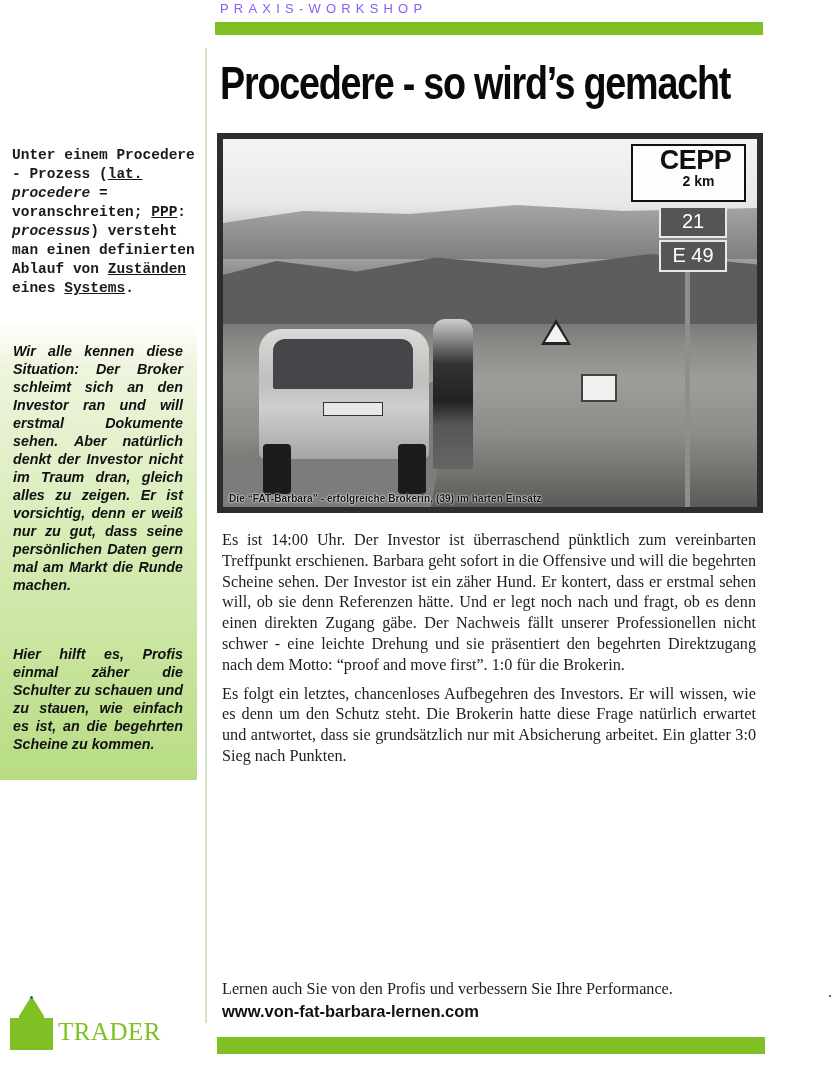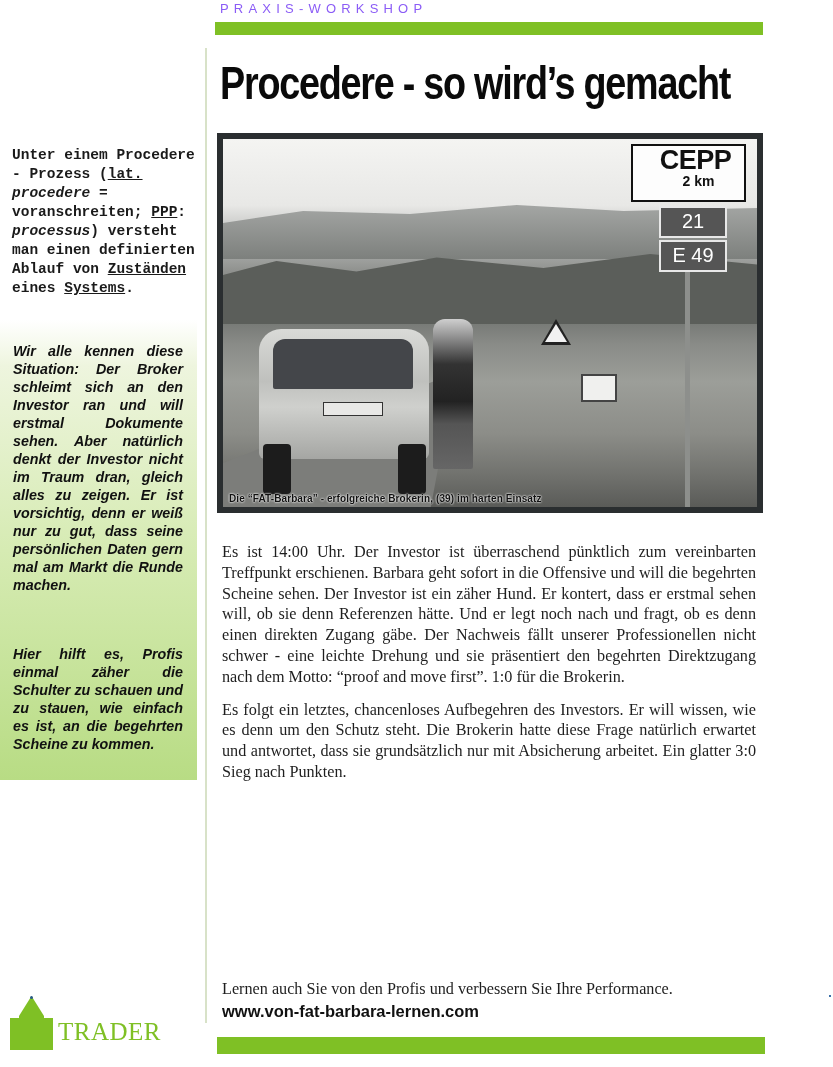--- a/index.html
+++ b/index.html
@@ -46,21 +46,21 @@
   .sign-main .dist { display:block; font-size:14px; line-height:12px;padding-left:20px; }
   .sign-num { position:absolute; left:436px; width:68px; height:32px; background:#555; border:2px solid #e8e8e8; box-sizing:border-box; color:#fff; font-family:"Liberation Sans", sans-serif; font-size:20px; text-align:center; line-height:27px; }
   .sign-num.n21 { top:67px; }
   .sign-num.e49 { top:101px; }
   .warn-sign { position:absolute; left:318px; top:180px; width:0; height:0; border-left:15px solid transparent; border-right:15px solid transparent; border-bottom:26px solid #222; }
   .warn-sign::after { content:""; position:absolute; left:-11px; top:5px; width:0; height:0; border-left:11px solid transparent; border-right:11px solid transparent; border-bottom:18px solid #f2f2f2; }
   .small-sign { position:absolute; left:358px; top:235px; width:32px; height:24px; background:#f0f0ee; border:2px solid #444; }
   .caption { position:absolute; left:6px; bottom:3px; font-family:"Liberation Sans", sans-serif; font-weight:bold; font-size:10px; color:#111; text-shadow:0 0 2px #fff, 0 0 2px #fff; white-space:nowrap; letter-spacing:0.1px; }
 
   .body-text { position:absolute; left:222px; width:534px; font-family:"Liberation Serif", serif; font-size:16.2px; line-height:20.8px; color:#1e1e1e; text-align:justify; }
-  .body-text p { margin:12px 0 8px 0; }
+  .body-text p { margin:0 0 8px 0; }
   .body-text.main { top:530px; }
   .body-text.outro { top:979px; text-align:left; }
   .url { position:absolute; left:222px; top:1002px; font-family:"Liberation Sans", sans-serif; font-weight:bold; font-size:16.5px; color:#111; }
   .stray-dot { position:absolute; left:829px; top:995px; width:2px; height:2px; background:#3a6fa8; }
 </style>
 </head>
 <body>
 
 <div class="kicker">PRAXIS-WORKSHOP</div>
 <div class="rule top"></div>

